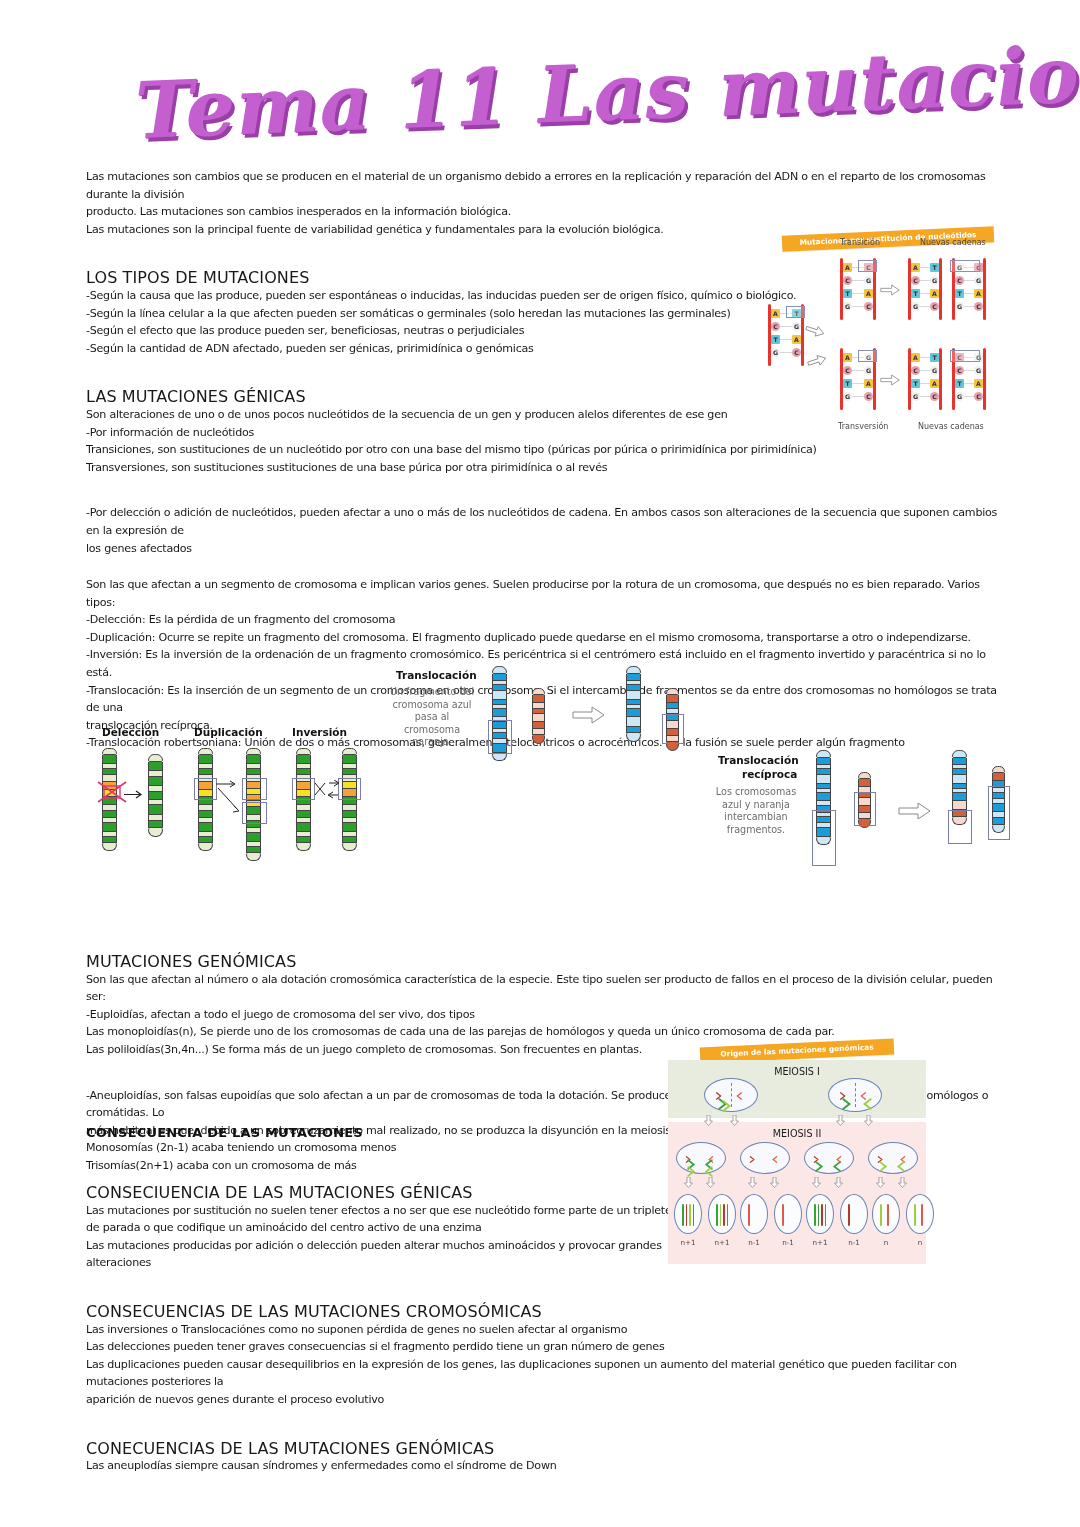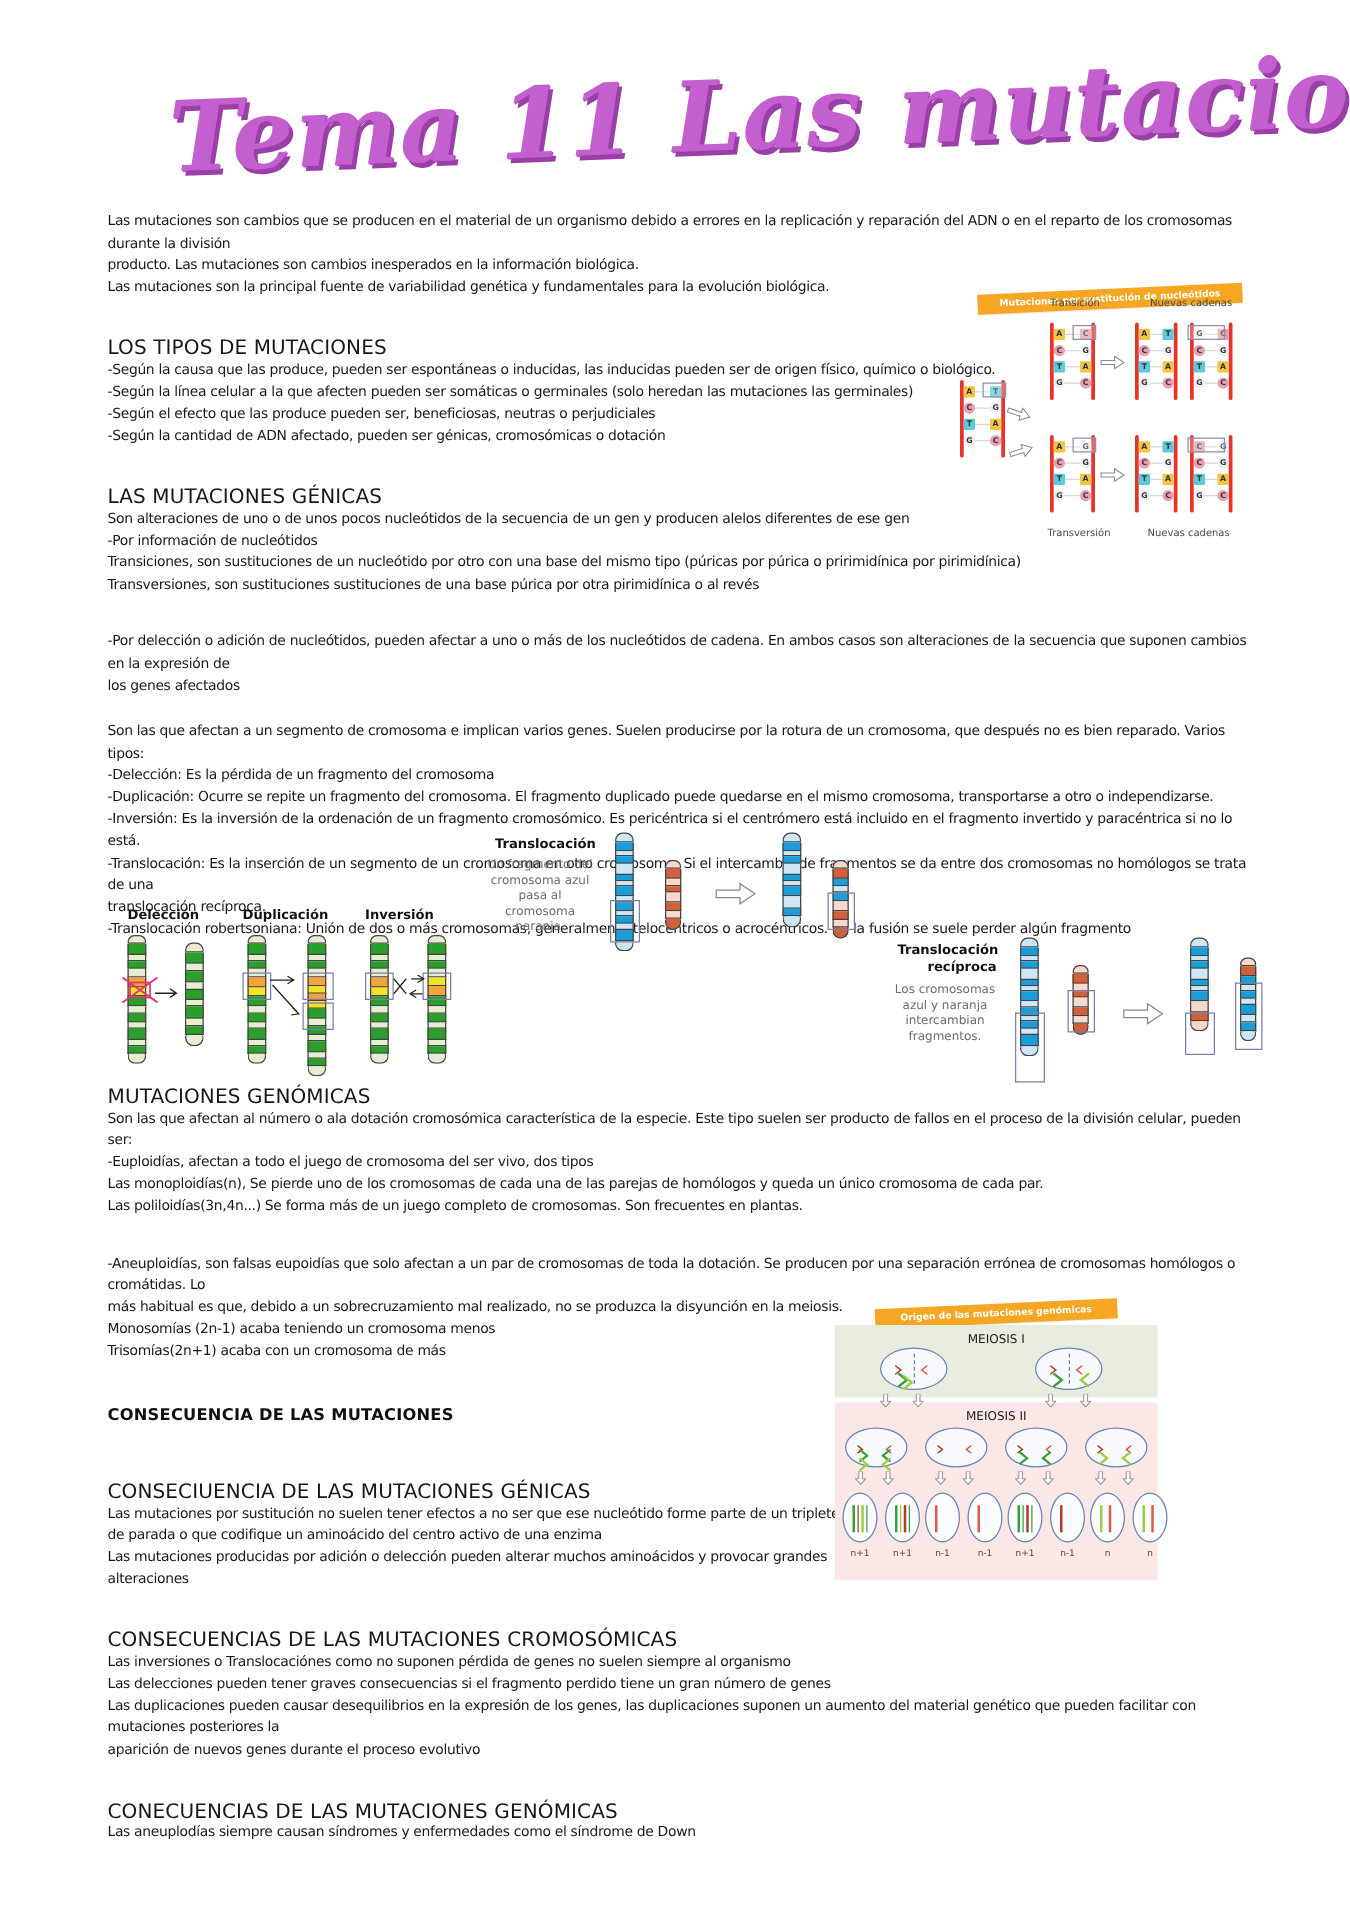--- a/index.html
+++ b/index.html
@@ -140,21 +140,21 @@
     <p class="p">Las mutaciones son la principal fuente de variabilidad genética y fundamentales para la evolución biológica.</p>
   </div>
 
   <div class="gap-md"></div>
 
   <div class="block">
     <p class="h">LOS TIPOS DE MUTACIONES</p>
     <p class="li">-Según la causa que las produce, pueden ser espontáneas o inducidas, las inducidas pueden ser de origen físico, químico o biológico.</p>
     <p class="li">-Según la línea celular a la que afecten pueden ser somáticas o germinales (solo heredan las mutaciones las germinales)</p>
     <p class="li">-Según el efecto que las produce pueden ser, beneficiosas, neutras o perjudiciales</p>
-    <p class="li">-Según la cantidad de ADN afectado, pueden ser génicas, cromosómicas o dotación</p>
+    <p class="li">-Según la cantidad de ADN afectado, pueden ser génicas, pririmidínica o genómicas</p>
   </div>
 
   <div class="gap-md"></div>
 
   <div class="block">
     <p class="h">LAS MUTACIONES GÉNICAS</p>
     <p class="li">Son alteraciones de uno o de unos pocos nucleótidos de la secuencia de un gen y producen alelos diferentes de ese gen</p>
     <p class="li">-Por información de nucleótidos</p>
     <p class="li">Transiciones, son sustituciones de un nucleótido por otro con una base del mismo tipo (púricas por púrica o pririmidínica por pirimidínica)</p>
     <p class="li">Transversiones, son sustituciones sustituciones de una base púrica por otra pirimidínica o al revés</p>
@@ -173,21 +173,21 @@
     <p class="li">Son las que afectan a un segmento de cromosoma e implican varios genes. Suelen producirse por la rotura de un cromosoma, que después no es bien reparado. Varios tipos:</p>
     <p class="li">-Delección: Es la pérdida de un fragmento del cromosoma</p>
     <p class="li">-Duplicación: Ocurre se repite un fragmento del cromosoma. El fragmento duplicado puede quedarse en el mismo cromosoma, transportarse a otro o independizarse.</p>
     <p class="li">-Inversión: Es la inversión de la ordenación de un fragmento cromosómico. Es pericéntrica si el centrómero está incluido en el fragmento invertido y paracéntrica si no lo está.</p>
     <p class="li">-Translocación: Es la inserción de un segmento de un cromosoma en otro cromosoma. Si el intercambio de fragmentos se da entre dos cromosomas no homólogos se trata de una</p>
     <p class="li">translocación recíproca.</p>
     <p class="li">-Translocación robertsoniana: Unión de dos o más cromosomas, generalmente telocéntricos o acrocéntricos. En la fusión se suele perder algún fragmento</p>
   </div>
 </div>
 
-<div class="doc" style="top:856px;">
+<div class="doc" style="top:941px;">
   <p class="h">MUTACIONES GENÓMICAS</p>
   <p class="li">Son las que afectan al número o ala dotación cromosómica característica de la especie. Este tipo suelen ser producto de fallos en el proceso de la división celular, pueden ser:</p>
   <p class="li">-Euploidías, afectan a todo el juego de cromosoma del ser vivo, dos tipos</p>
   <p class="li">Las monoploidías(n), Se pierde uno de los cromosomas de cada una de las parejas de homólogos y queda un único cromosoma de cada par.</p>
   <p class="li">Las poliloidías(3n,4n...) Se forma más de un juego completo de cromosomas. Son frecuentes en plantas.</p>
   <div class="gap-lg"></div>
   <p class="li">-Aneuploidías, son falsas eupoidías que solo afectan a un par de cromosomas de toda la dotación. Se producen por una separación errónea de cromosomas homólogos o cromátidas. Lo</p>
   <p class="li">más habitual es que, debido a un sobrecruzamiento mal realizado, no se produzca la disyunción en la meiosis.</p>
   <p class="li">Monosomías (2n-1) acaba teniendo un cromosoma menos</p>
   <p class="li">Trisomías(2n+1) acaba con un cromosoma de más</p>
@@ -196,21 +196,21 @@
 <div class="doc" style="top:1112px;">
   <p class="bold-head">CONSECUENCIA DE LAS MUTACIONES</p>
   <div class="gap-md"></div>
   <p class="h">CONSECIUENCIA DE LAS MUTACIONES GÉNICAS</p>
   <p class="li narrow">Las mutaciones por sustitución  no suelen tener efectos a no ser que ese nucleótido forme parte de un triplete</p>
   <p class="li narrow">de parada o que codifique un aminoácido del centro activo de una enzima</p>
   <p class="li narrow">Las mutaciones producidas por adición o delección pueden alterar muchos aminoácidos y provocar grandes</p>
   <p class="li narrow">alteraciones</p>
   <div class="gap-md"></div>
   <p class="h">CONSECUENCIAS DE LAS MUTACIONES CROMOSÓMICAS</p>
-  <p class="li">Las inversiones o Translocaciónes como no suponen pérdida de genes no suelen siempre al organismo</p>
+  <p class="li">Las inversiones o Translocaciónes como no suponen pérdida de genes no suelen afectar al organismo</p>
   <p class="li">Las delecciones pueden tener graves consecuencias si el fragmento perdido tiene un gran número de genes</p>
   <p class="li">Las duplicaciones pueden causar desequilibrios en la expresión de los genes, las duplicaciones suponen un aumento del material genético que pueden facilitar con mutaciones posteriores la</p>
   <p class="li">aparición de nuevos genes durante el proceso evolutivo</p>
   <div class="gap-md"></div>
   <p class="h">CONECUENCIAS DE LAS MUTACIONES GENÓMICAS</p>
   <p class="li">Las aneuplodías siempre causan síndromes y enfermedades como el síndrome de Down</p>
 </div>
 
 <div class="banner" id="banner-dna" style="left:782px; top:231px; width:212px; height:16px; font-size:7.4px; line-height:16px;">Mutaciones por sustitución de nucleótidos</div>
 

